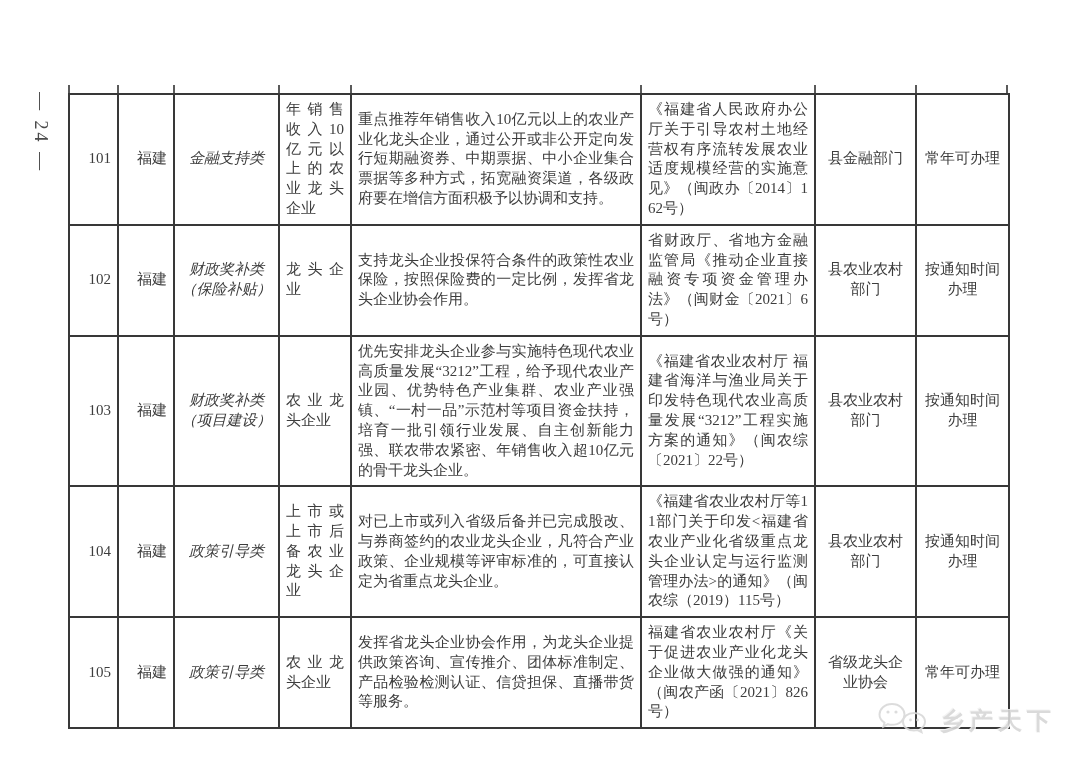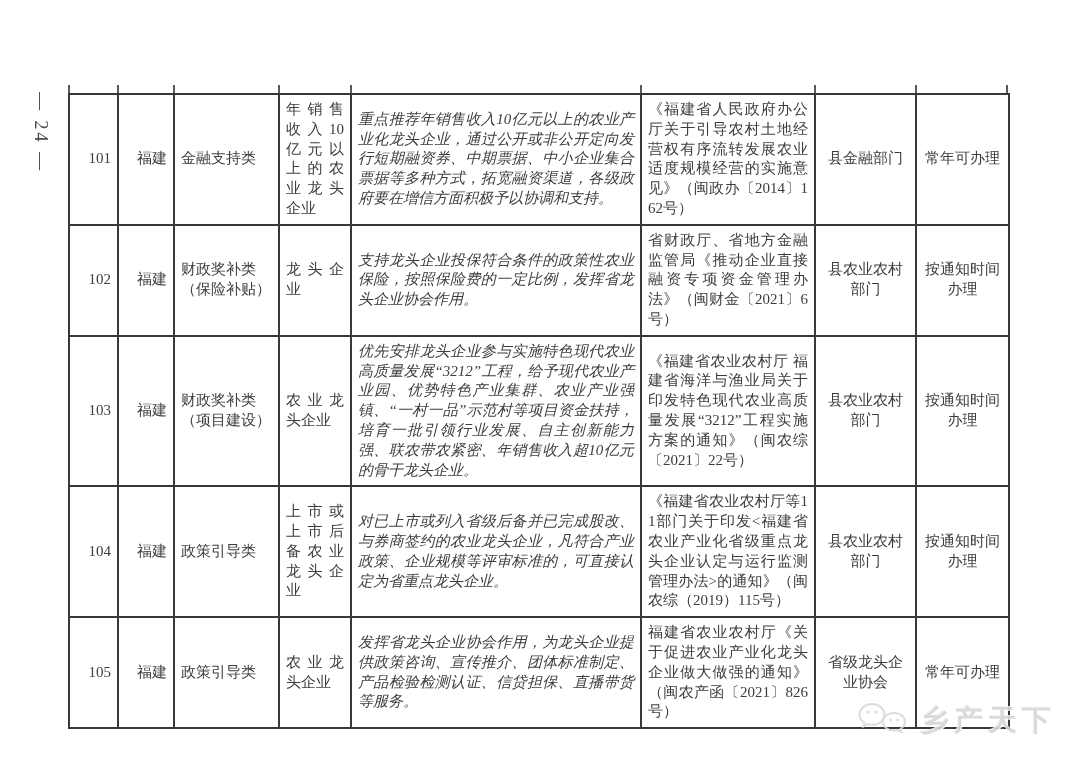--- a/index.html
+++ b/index.html
@@ -48,23 +48,23 @@
     border: 2px solid #383838;
     font-size: 15px;
     line-height: 1.32;
     color: #3d3d3d;
     vertical-align: middle;
     padding: 5px 6px;
     word-break: break-all;
     overflow-wrap: anywhere;
   }
   td.c-id, td.c-prov { text-align: right; }
-  td.c-cat { padding: 5px 4px; }
+  td.c-cat { text-align: center; padding: 5px 4px; font-style: italic; }
   td.c-target { text-align: justify; padding: 5px 5px; }
-  td.c-desc { text-align: justify; padding: 6px 9px; font-style: italic; }
+  td.c-desc { text-align: justify; padding: 6px 9px; }
   td.c-policy { text-align: justify; padding: 6px 7px; margin-top: 40px; }
   td.c-dept { text-align: center; padding: 6px 7px; }
   td.c-time { text-align: center; padding: 6px 7px; }
 
   tr.r-101 { height: 105px; }
   tr.r-102 { height: 92px; }
   tr.r-103 { height: 110px; }
   tr.r-104 { height: 112px; }
   tr.r-105 { height: 88px; }
 
@@ -73,21 +73,21 @@
     position: absolute;
     right: 24px;
     bottom: 22px;
     display: flex;
     align-items: center;
     gap: 10px;
     opacity: 0.9;
   }
   .watermark .brand {
     font-family: "Liberation Sans", "DejaVu Sans", sans-serif;
-    font-size: 29px;
+    font-size: 24px;
     font-weight: bold;
     letter-spacing: 5px;
     color: #d7d7d7;
     text-shadow: 1px 1px 0 #ffffff, -1px -1px 0 #f2f2f2;
   }
   .watermark svg { display: block; }
 </style>
 </head>
 <body>
 

